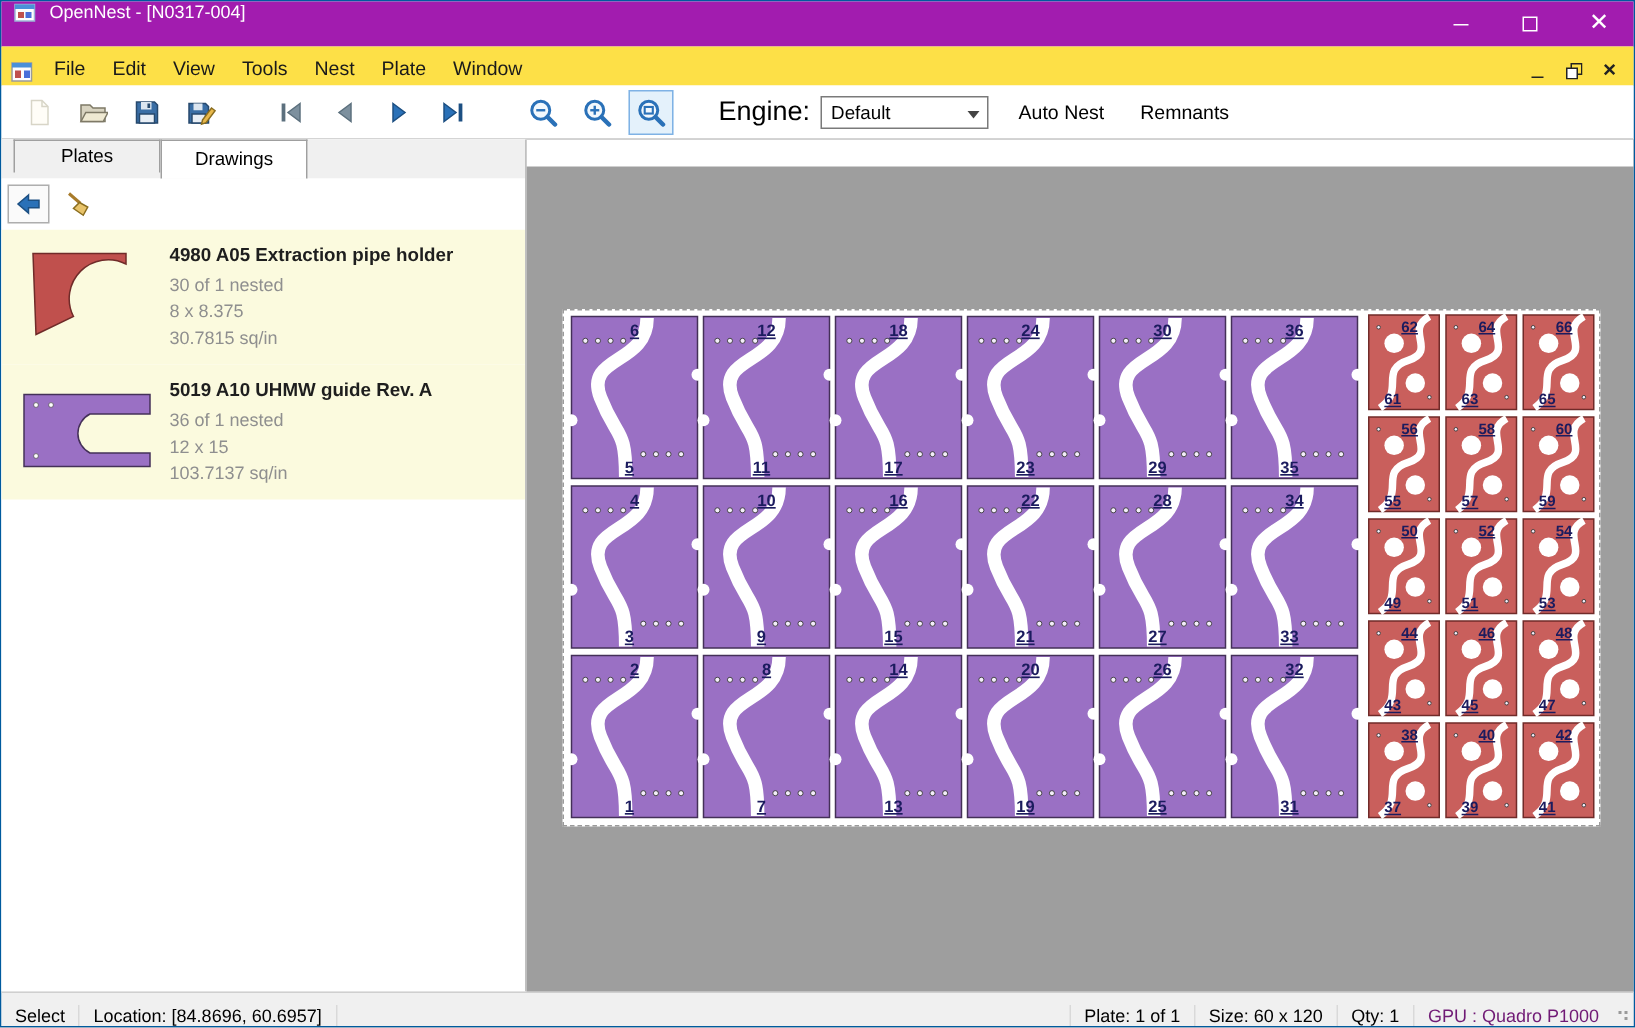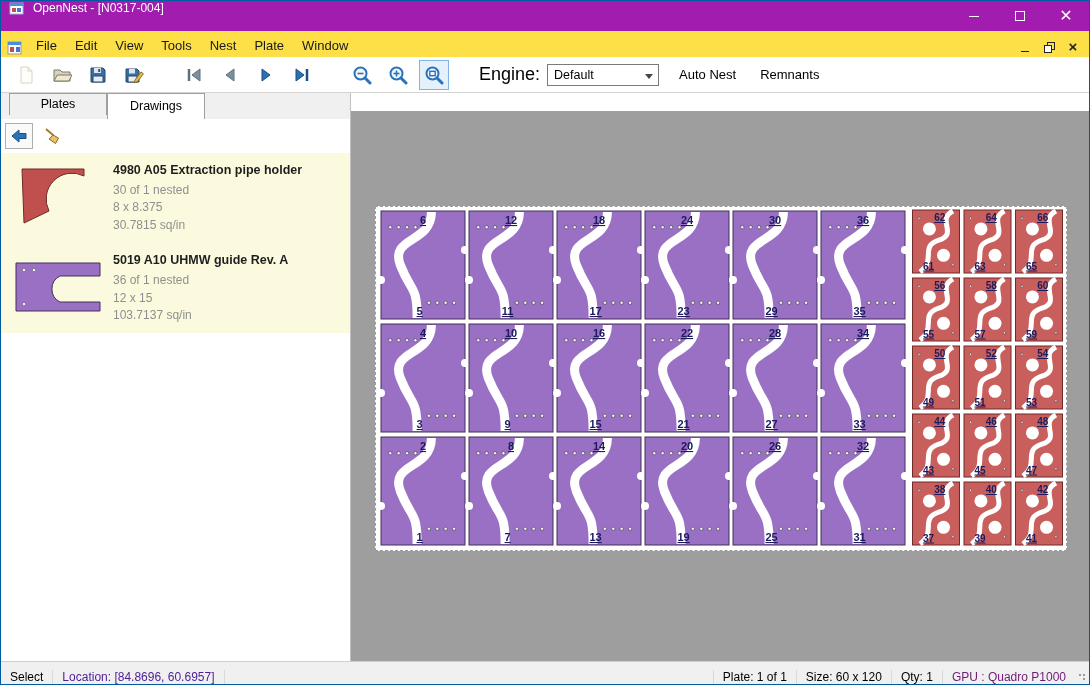--- a/index.html
+++ b/index.html
@@ -56,21 +56,21 @@
   .canvas{flex:1;position:relative;background:#9e9e9e;min-width:0;overflow:hidden}
   .canvas-top-strip{position:absolute;top:0;left:0;right:0;height:18px;background:#fff}
   .plate{position:absolute;left:24px;top:113px;width:692px;height:345px;background:#fff;border:1px dashed #9b9b9b}
   #nest-svg{position:absolute;left:0;top:0}
 
   
   .statusbar{height:23px;background:#f0f0f0;border-top:1px solid #cfcfcf;display:flex;align-items:flex-end;font-size:12px;flex:0 0 auto}
   .sb-cell{display:flex;align-items:center;padding:0 9px;border-right:1px solid #d9d9d9;white-space:nowrap}
   .sb-cell.right{border-right:none;border-left:1px solid #d9d9d9}
   .sb-spacer{flex:1}
-  .sb-location{color:#4c1d95}
+  .sb-location{color:#000000}
   .sb-gpu{font-weight:normal}
   .grip{width:14px;display:flex;align-items:flex-end;justify-content:flex-end;padding:0 3px 3px 0}
   .grip-dot{width:2px;height:2px;background:#9a9a9a;margin:1px}
 </style>
 </head>
 <body>
 
 <div class="window">
 
   <div class="titlebar">

